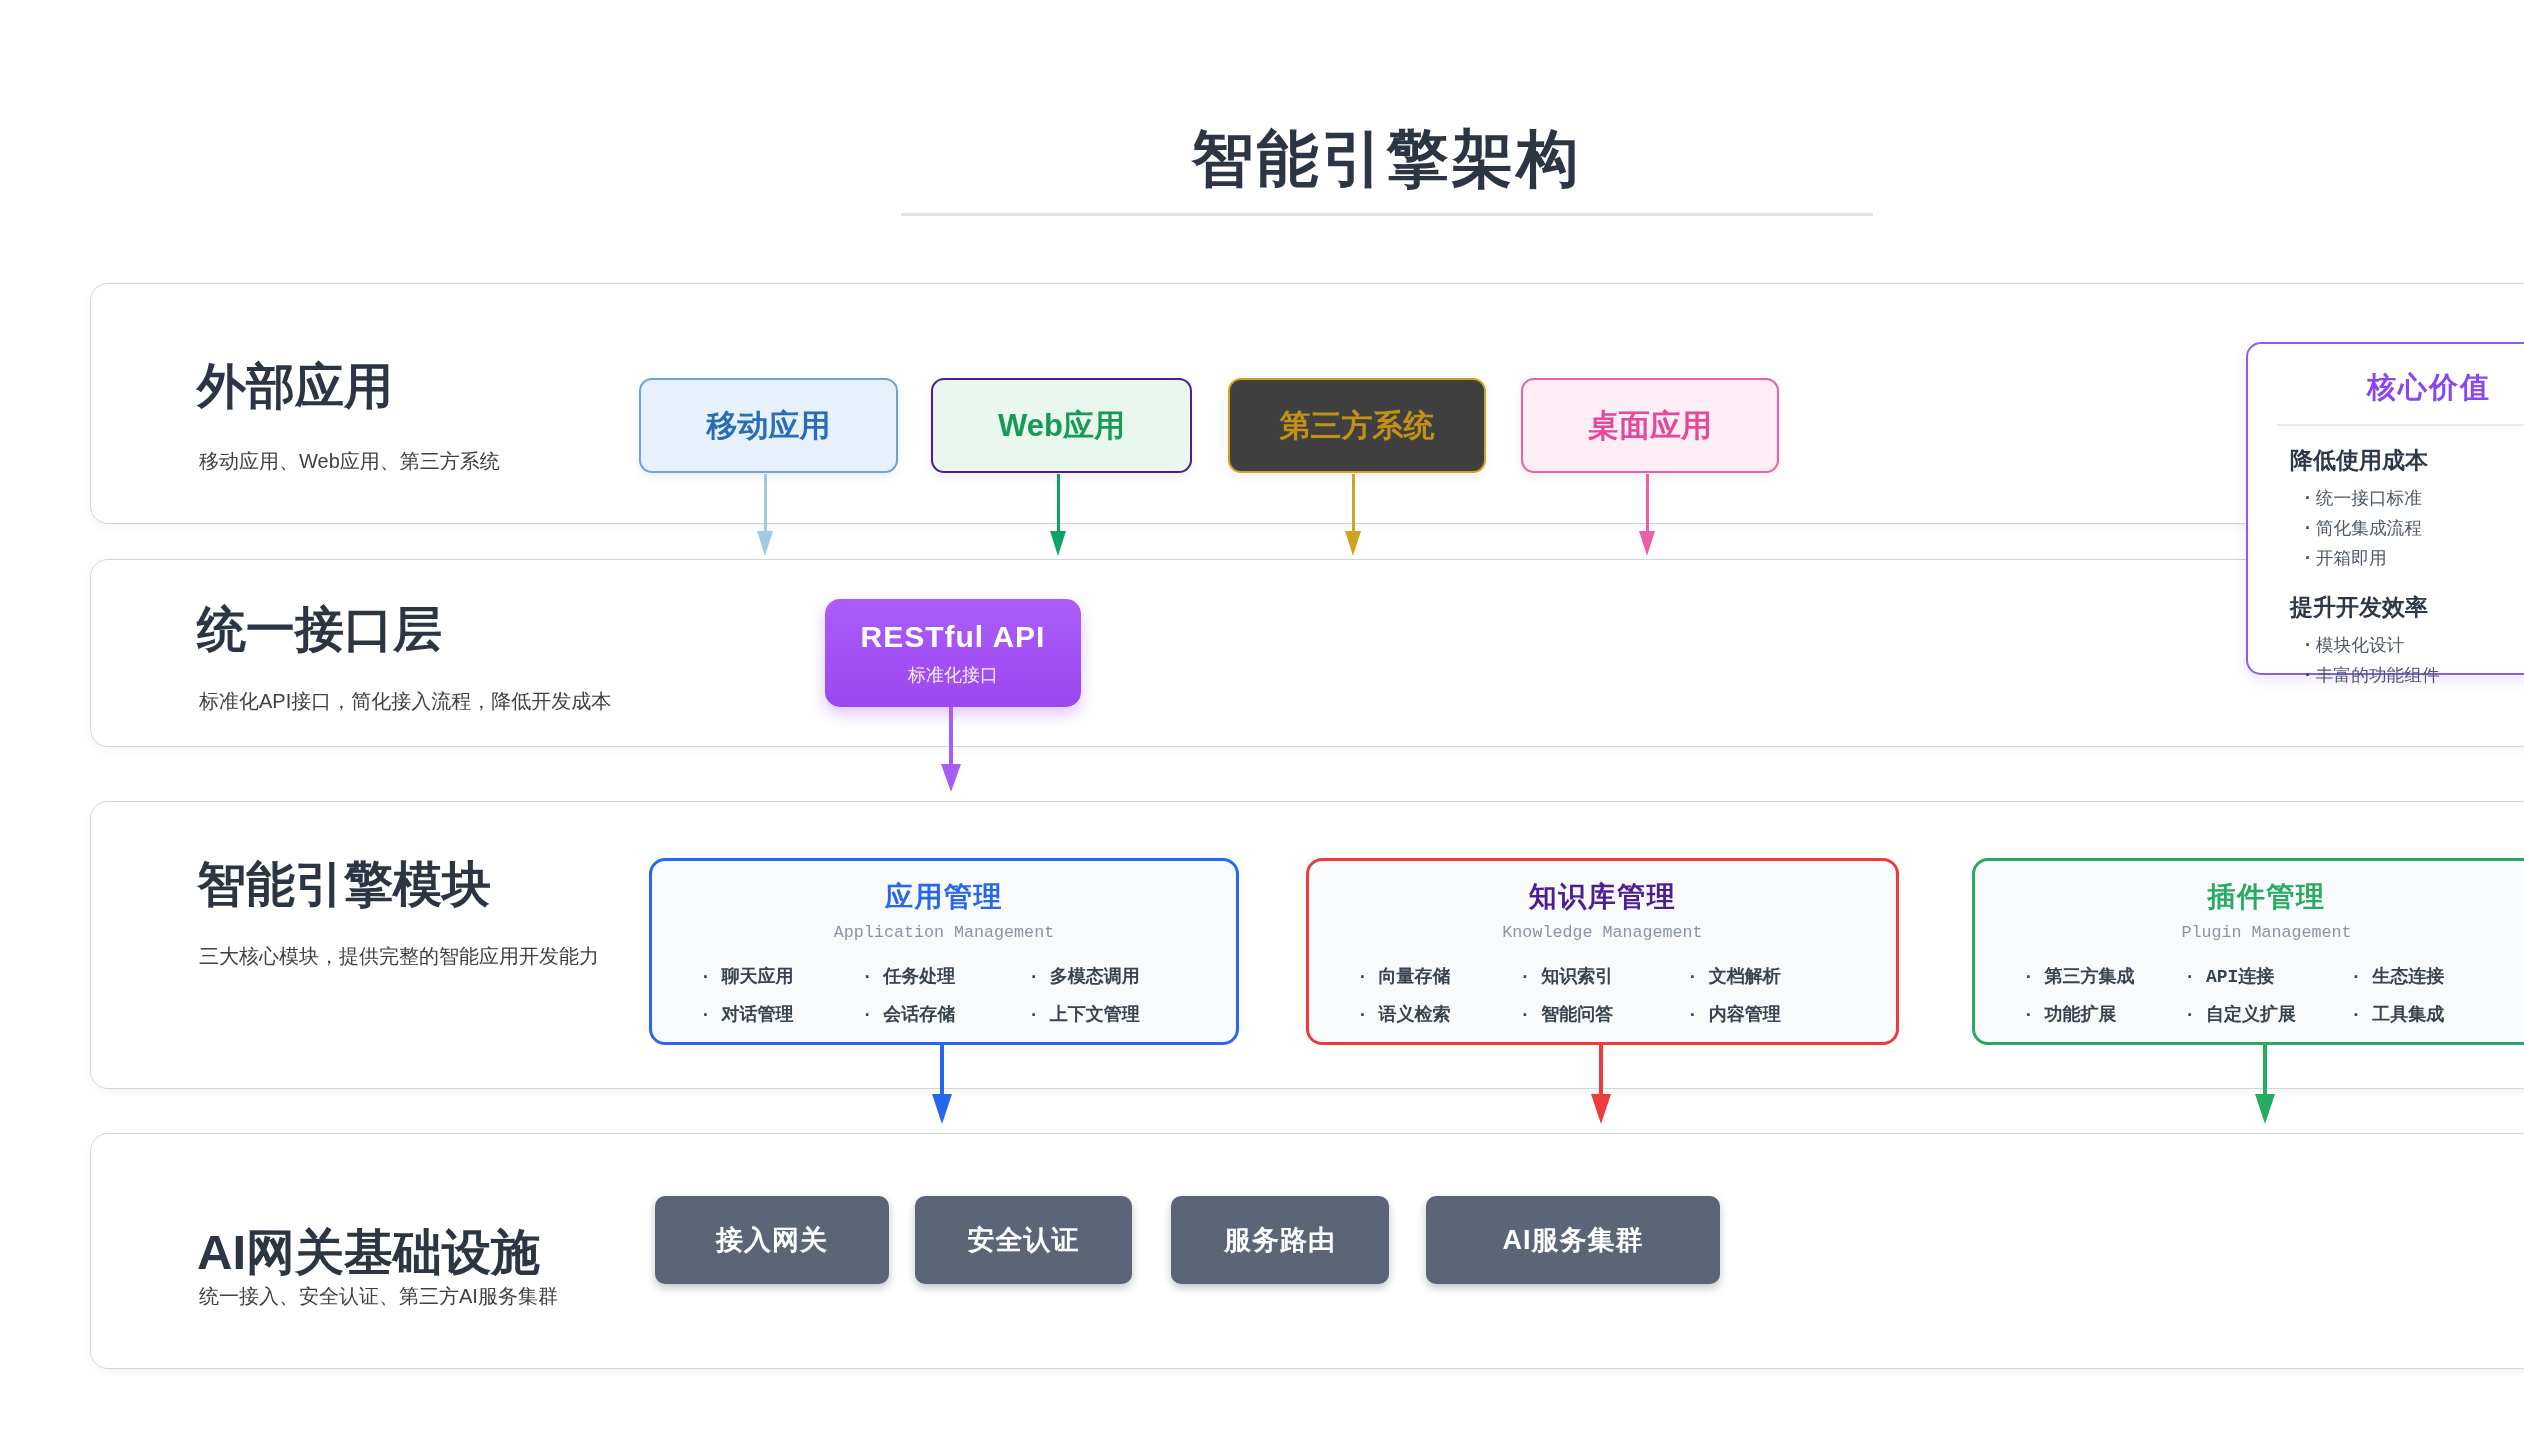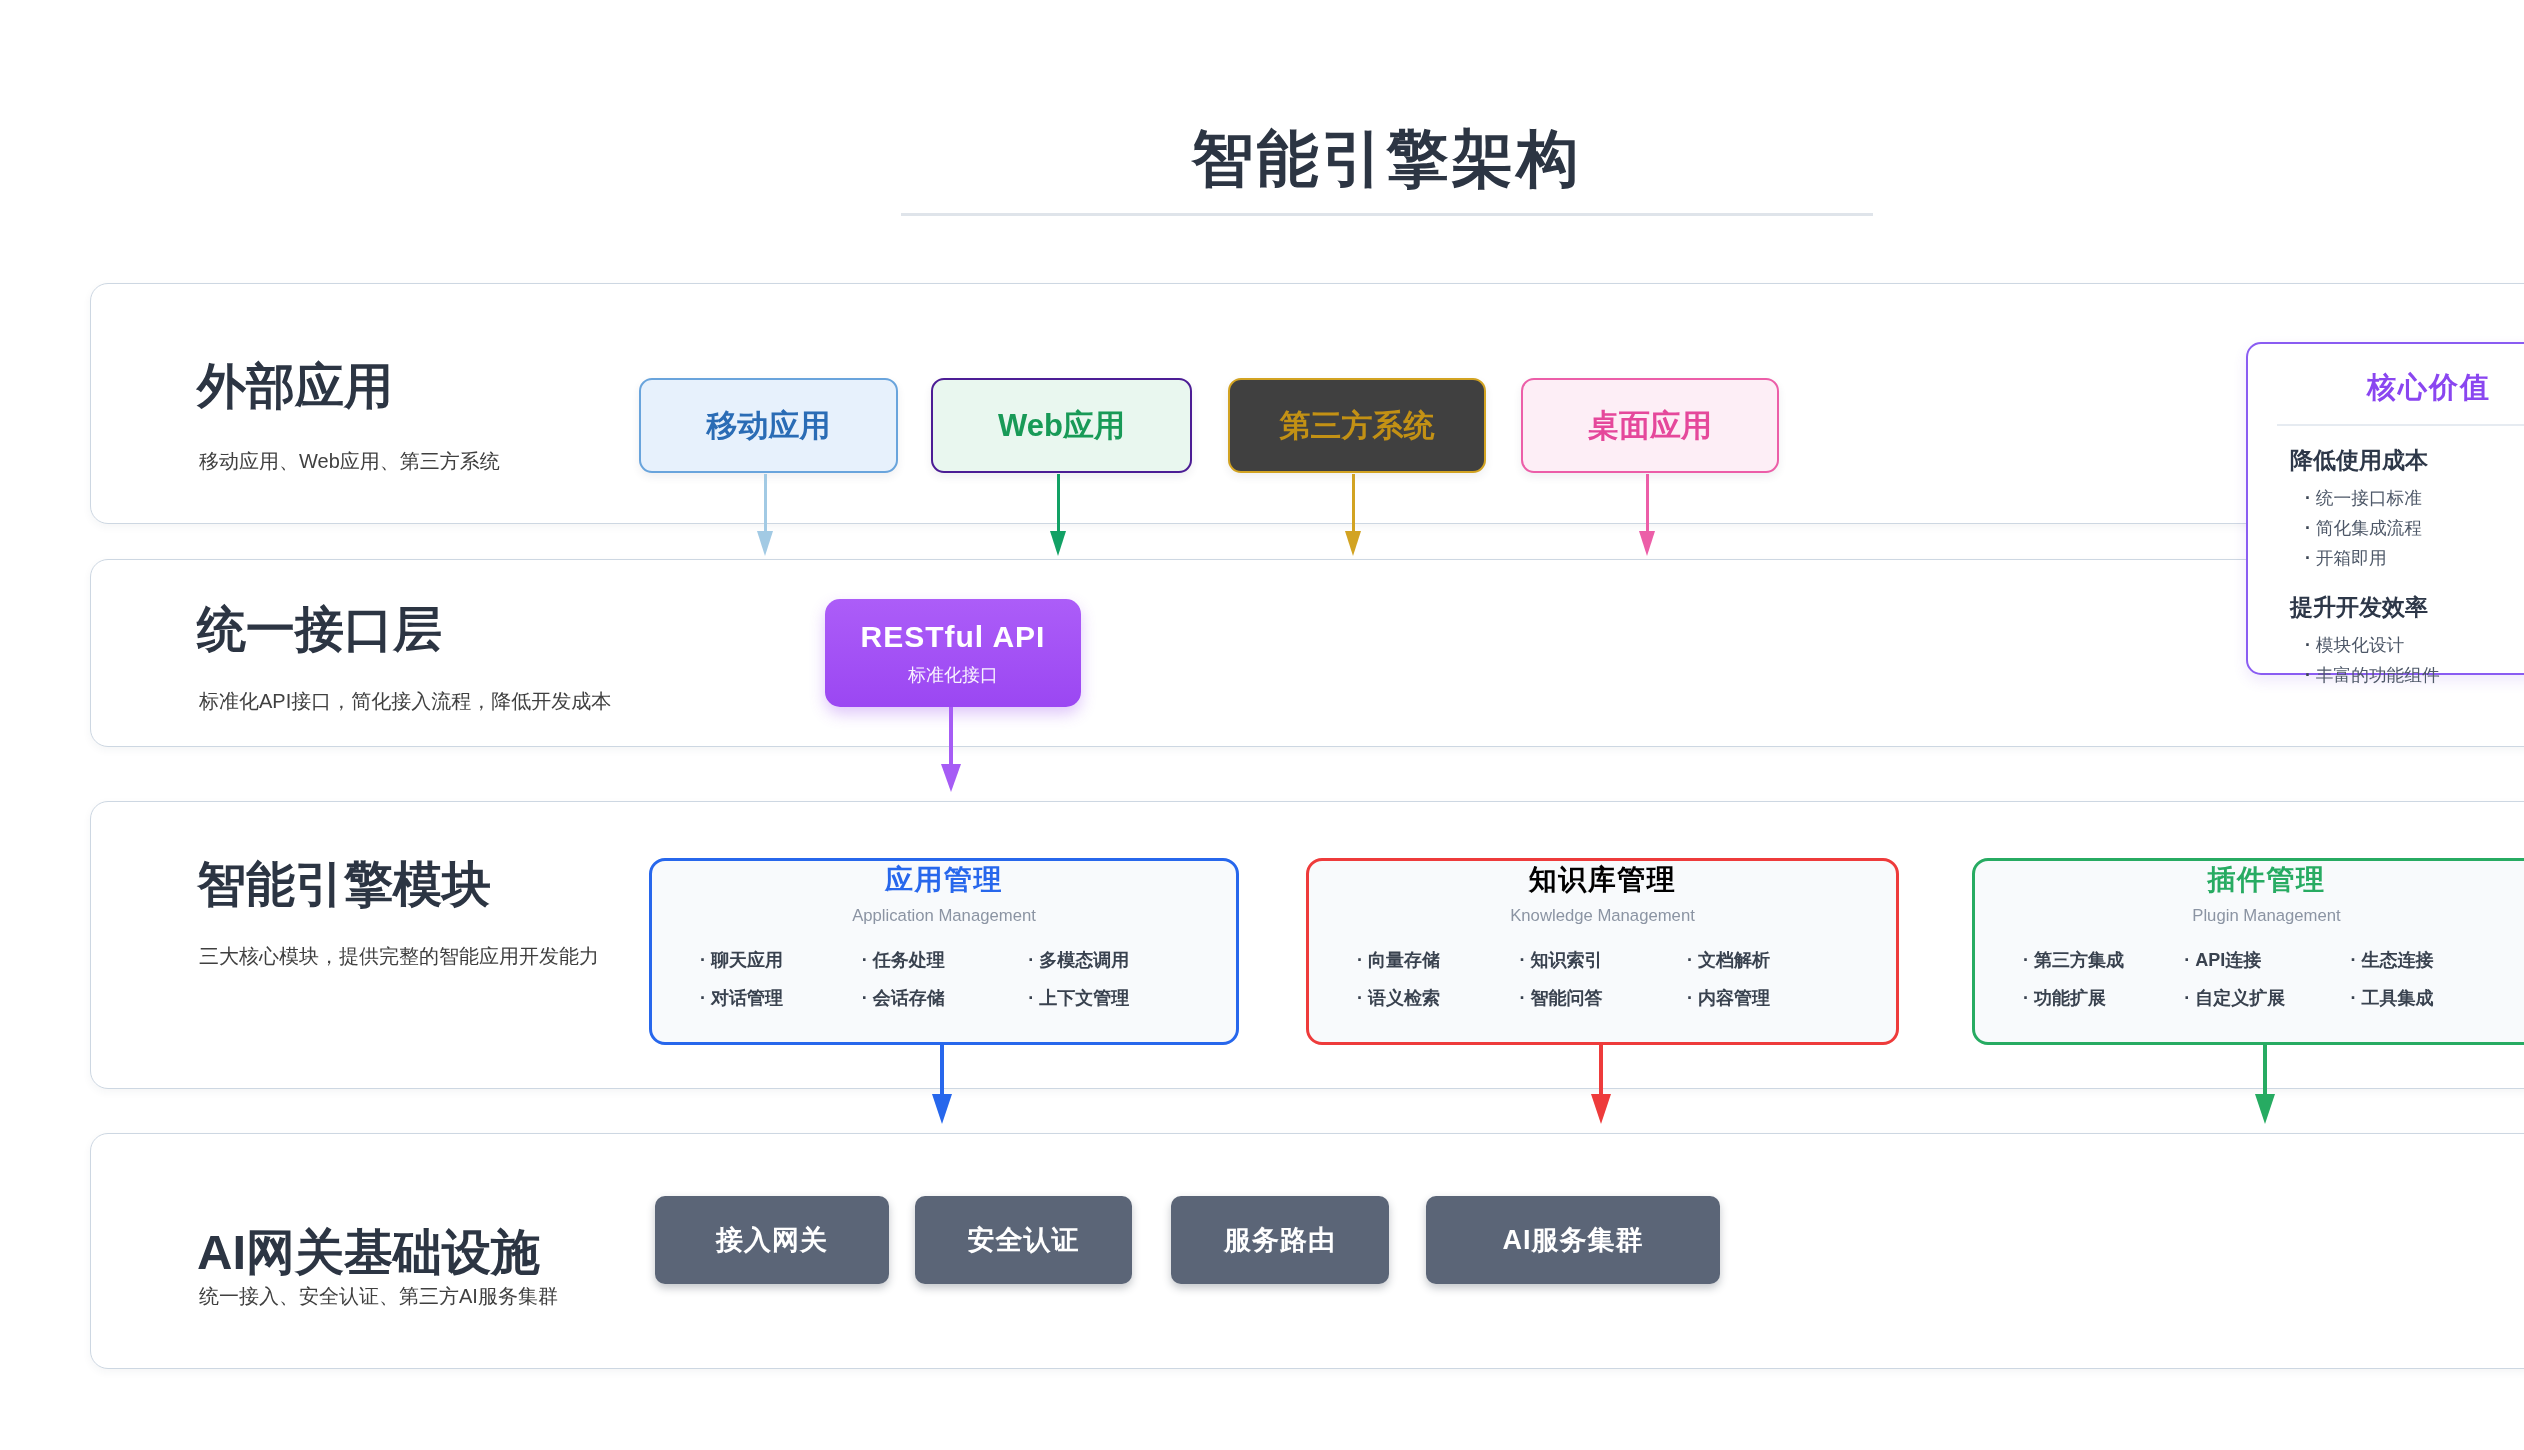--- a/index.html
+++ b/index.html
@@ -74,28 +74,28 @@
     background:linear-gradient(180deg,#ac5df8,#9b47f2);border-radius:15px;
     display:flex;flex-direction:column;align-items:center;justify-content:center;
     box-shadow:0 7px 15px rgba(150,70,240,0.30);color:#fff;
   }
   #api-box .api-title{font-size:30px;font-weight:700;letter-spacing:1px;}
   #api-box .api-sub{font-size:18px;margin-top:9px;color:rgba(255,255,255,0.93);}
 
   
   .module-box{
     position:absolute;top:858px;height:187px;box-sizing:border-box;z-index:3;
-    background:#f8fafc;border-radius:16px;
+    background:#f8fafc;border-radius:16px;padding-top:17px;font-family:Liberation Mono, monospace;
   }
   #mod-app{left:649px;width:590px;border:3.5px solid #2767ec;}
   #mod-kb {left:1306px;width:593px;border:3.5px solid #ee3b3b;}
   #mod-plugin{left:1972px;width:589px;border:3.5px solid #27ab62;}
   .module-title{text-align:center;font-size:28px;font-weight:700;letter-spacing:1.5px;}
   #mod-app .module-title{color:#2767ec;}
-  #mod-kb .module-title{color:#000000;}
+  #mod-kb .module-title{color:#4c1d95;}
   #mod-plugin .module-title{color:#27ab62;}
   .module-sub{text-align:center;font-size:16.7px;color:#8b94a3;margin-top:7px;}
   .module-items{
     margin-top:22px;padding:0 30px 0 48px;display:grid;
     grid-template-columns:1fr 1.03fr 1.1fr;row-gap:14px;justify-items:start;
   }
   .module-item{font-size:18px;font-weight:600;color:#39424f;white-space:nowrap;}
   .module-item::before{content:"· ";font-weight:700;}
 
   

